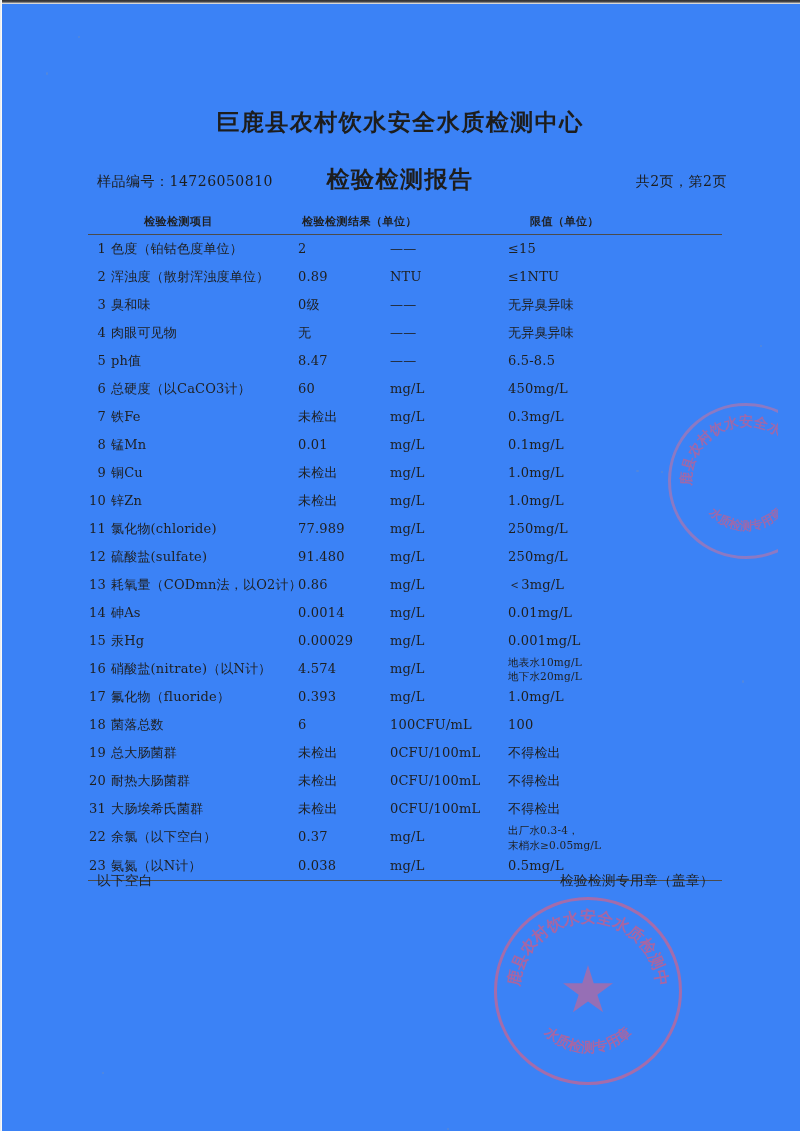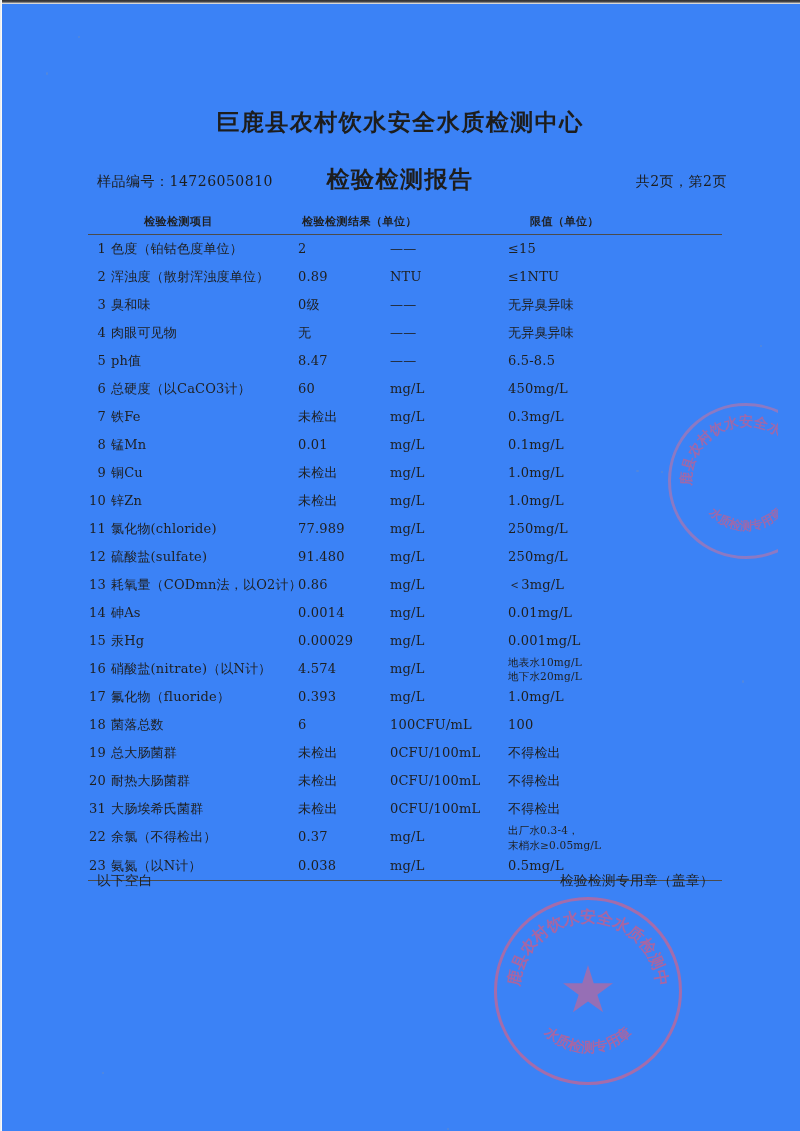--- a/index.html
+++ b/index.html
@@ -363,21 +363,21 @@
             <td class="c-unit">0CFU/100mL</td>
             <td class="c-limit">不得检出</td>
           </tr>
           <tr>
             <td class="c-item"><span class="idx">31</span><span>大肠埃希氏菌群</span></td>
             <td class="c-value">未检出</td>
             <td class="c-unit">0CFU/100mL</td>
             <td class="c-limit">不得检出</td>
           </tr>
           <tr>
-            <td class="c-item"><span class="idx">22</span><span>余氯（不得检出）</span></td>
+            <td class="c-item"><span class="idx">22</span><span>余氯（以下空白）</span></td>
             <td class="c-value">0.37</td>
             <td class="c-unit">mg/L</td>
             <td class="c-limit limit-two">出厂水0.3-4，
 末梢水≥0.05mg/L</td>
           </tr>
           <tr>
             <td class="c-item"><span class="idx">23</span><span>氨氮（以N计）</span></td>
             <td class="c-value">0.038</td>
             <td class="c-unit">mg/L</td>
             <td class="c-limit">0.5mg/L</td>

